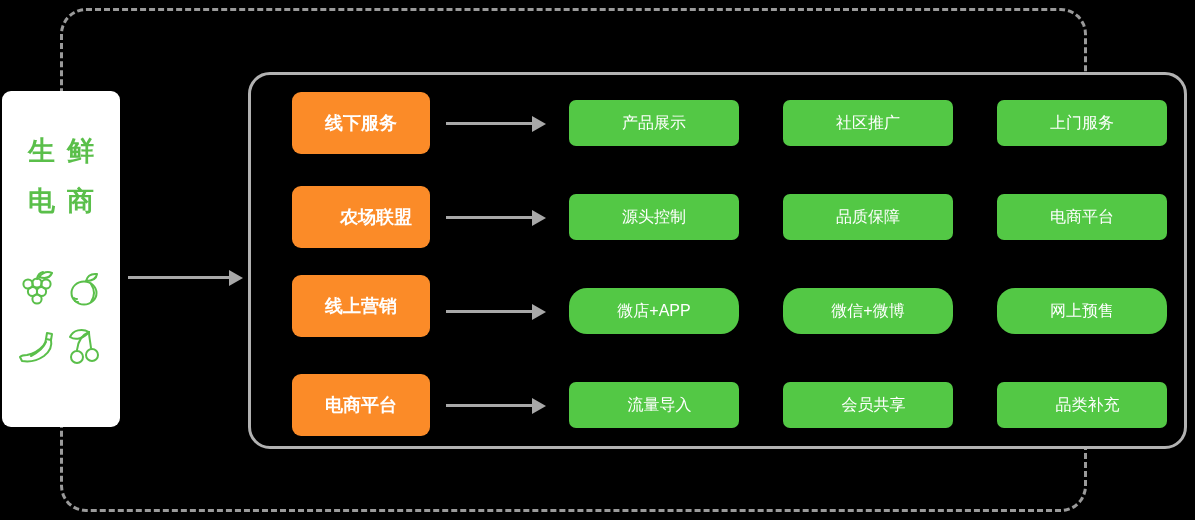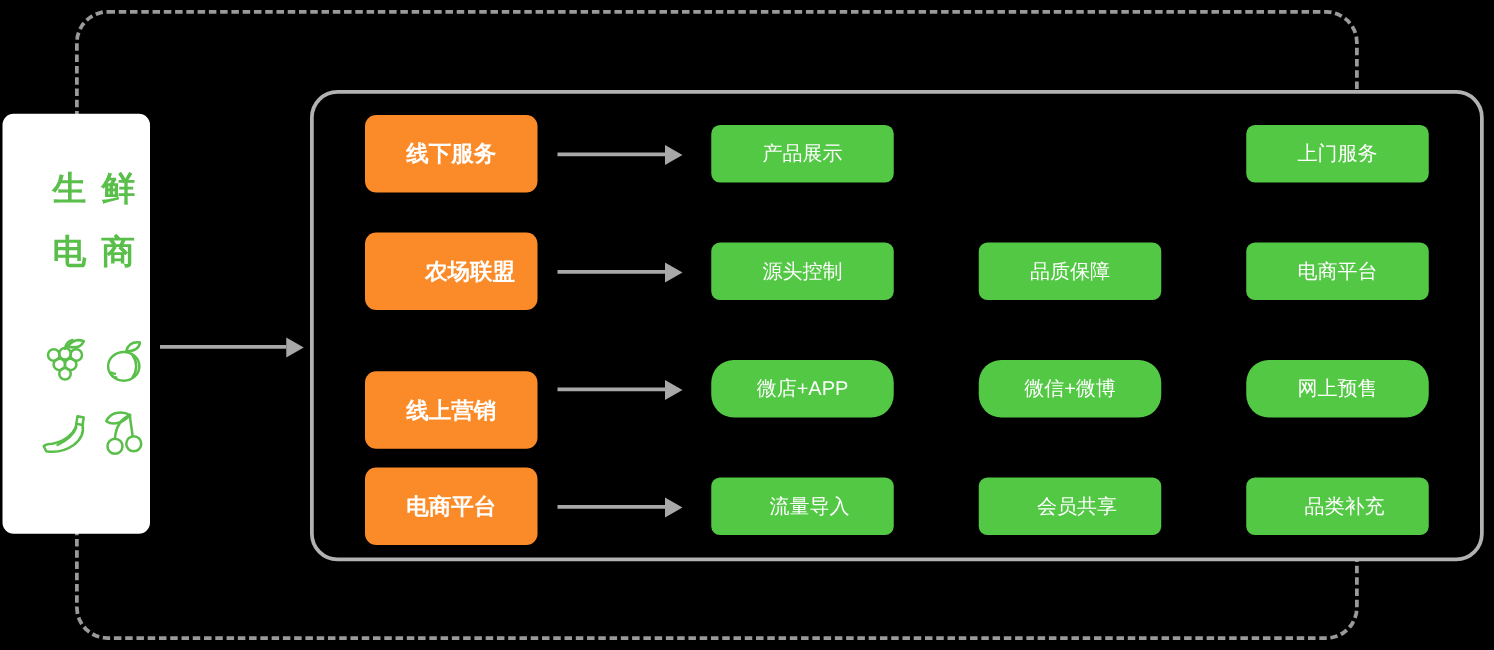--- a/index.html
+++ b/index.html
@@ -13,21 +13,21 @@
   
   .dashed-frame {
     position:absolute; left:60px; top:8px; width:1027px; height:504px;
     border:3px dashed #9a9a9a; border-radius:26px; z-index:1;
   }
 
   
   .card {
     position:absolute; left:2px; top:91px; width:118px; height:336px;
     background:#fff; border-radius:9px; z-index:2;
-    display:flex; flex-direction:column; align-items:flex-end;
+    display:flex; flex-direction:column; align-items:center;
     padding-top:38px;
   }
   .card-title {
     color:#5abf4a; font-size:27px; font-weight:bold;
     letter-spacing:12px; text-indent:12px; line-height:44px; height:44px;
     text-align:center; white-space:nowrap;
   }
   .card-title + .card-title { margin-top:6px; }
   .fruits {
     margin-top:46px; display:grid;
@@ -57,27 +57,27 @@
 
   .btn {
     position:absolute; display:flex; align-items:center; justify-content:center;
     color:#fff; white-space:nowrap;
   }
   .orange-btn {
     left:41px; width:138px; height:62px; border-radius:9px;
     background:#fb8b28; font-size:18px; font-weight:bold;
   }
   .green-btn {
-    width:146px; height:46px; border-radius:7px;
+    width:170px; height:46px; border-radius:7px;
     background:#53c845; font-size:16px;
   }
   .row-arrow { left:195px; width:86px; }
 
   .orange-btn.r0 { top:17px; }  .orange-btn.r1 { top:111px;padding-left:30px; }
-  .orange-btn.r2 { top:222px; } .orange-btn.r3 { top:299px; }
+  .orange-btn.r2 { top:200px; } .orange-btn.r3 { top:299px; }
   .row-arrow.r0 { top:47px; }   .row-arrow.r1 { top:141px; }
   .row-arrow.r2 { top:235px; }  .row-arrow.r3 { top:329px; }
   .green-btn.r0 { top:25px; }   .green-btn.r1 { top:119px; }
   .green-btn.r2 { top:213px;border-radius:18px; }  .green-btn.r3 { top:307px;padding-left:11px; }
   .green-btn.c0 { left:318px; } .green-btn.c1 { left:532px; } .green-btn.c2 { left:746px;text-align:right; }
 </style>
 </head>
 <body>
 
 <div class="stage">
@@ -119,20 +119,21 @@
     </div>
   </div>
 
   <div class="arrow main-arrow"></div>
 
   <div class="panel">
 
     <div class="btn orange-btn r0">线下服务</div>
     <div class="arrow row-arrow r0"></div>
     <div class="btn green-btn r0 c0">产品展示</div>
+    <div class="btn green-btn r0 c1">社区推广</div>
     <div class="btn green-btn r0 c2">上门服务</div>
 
     <div class="btn orange-btn r1">农场联盟</div>
     <div class="arrow row-arrow r1"></div>
     <div class="btn green-btn r1 c0">源头控制</div>
     <div class="btn green-btn r1 c1">品质保障</div>
     <div class="btn green-btn r1 c2">电商平台</div>
 
     <div class="btn orange-btn r2">线上营销</div>
     <div class="arrow row-arrow r2"></div>

